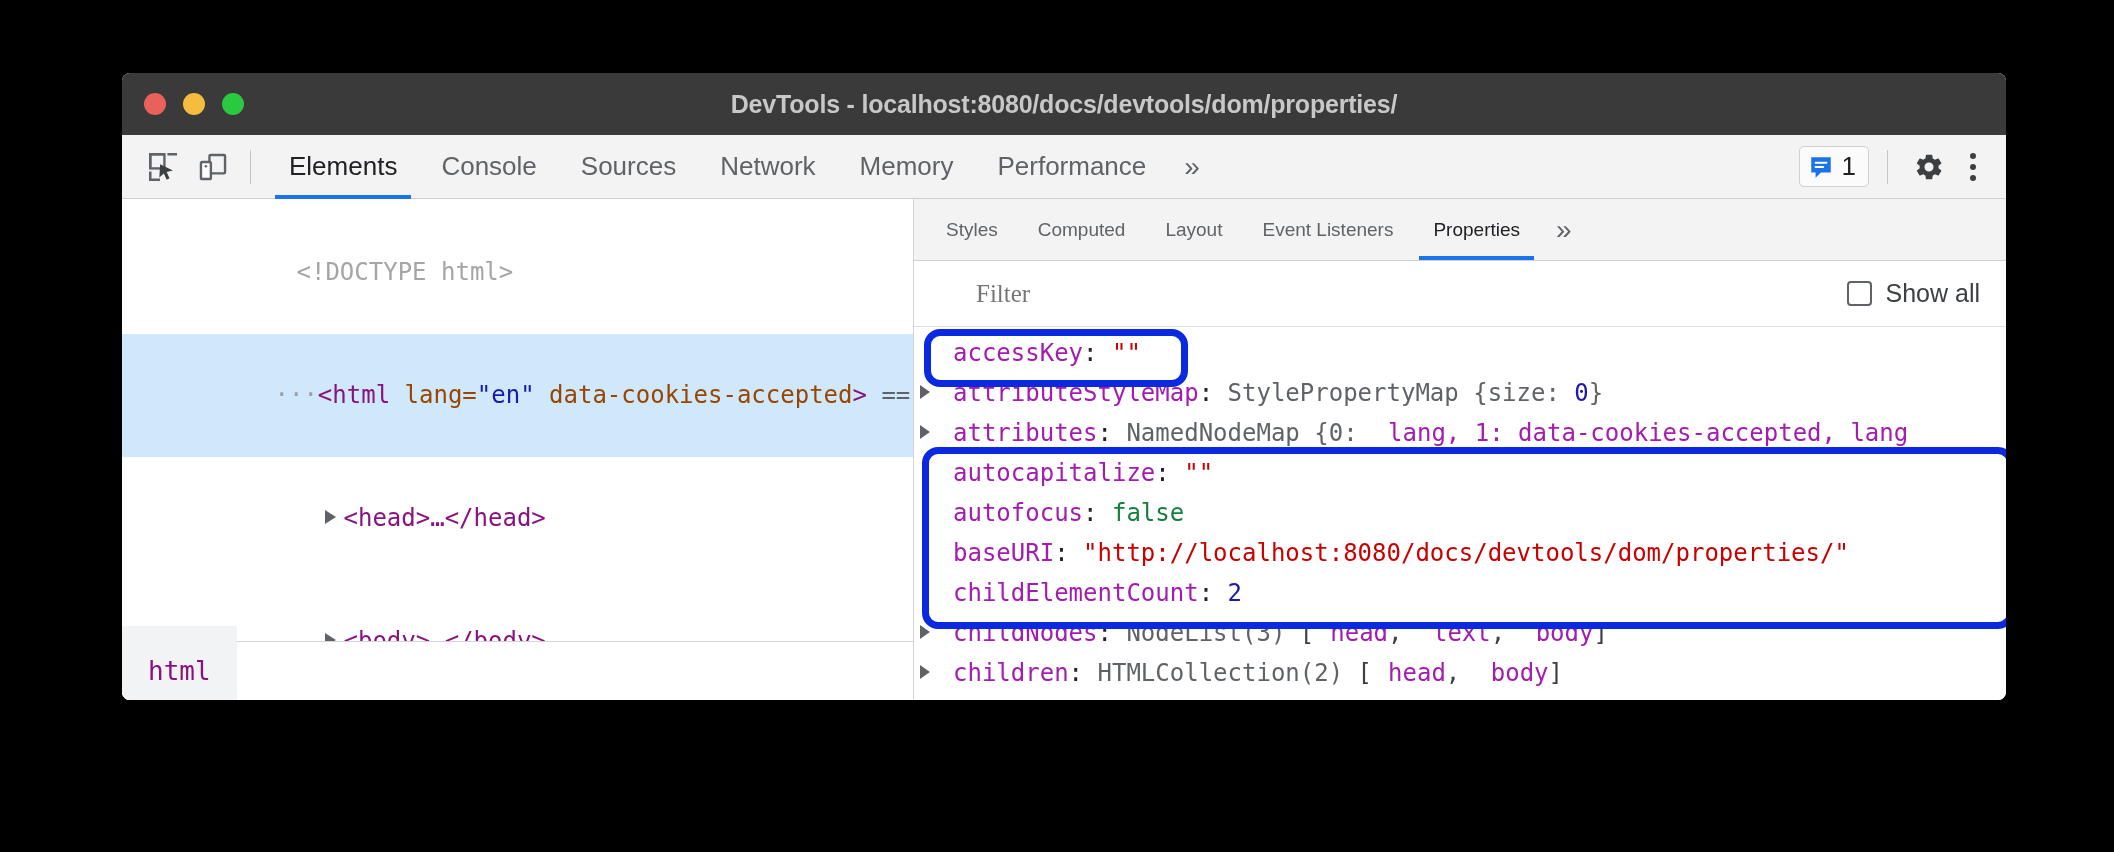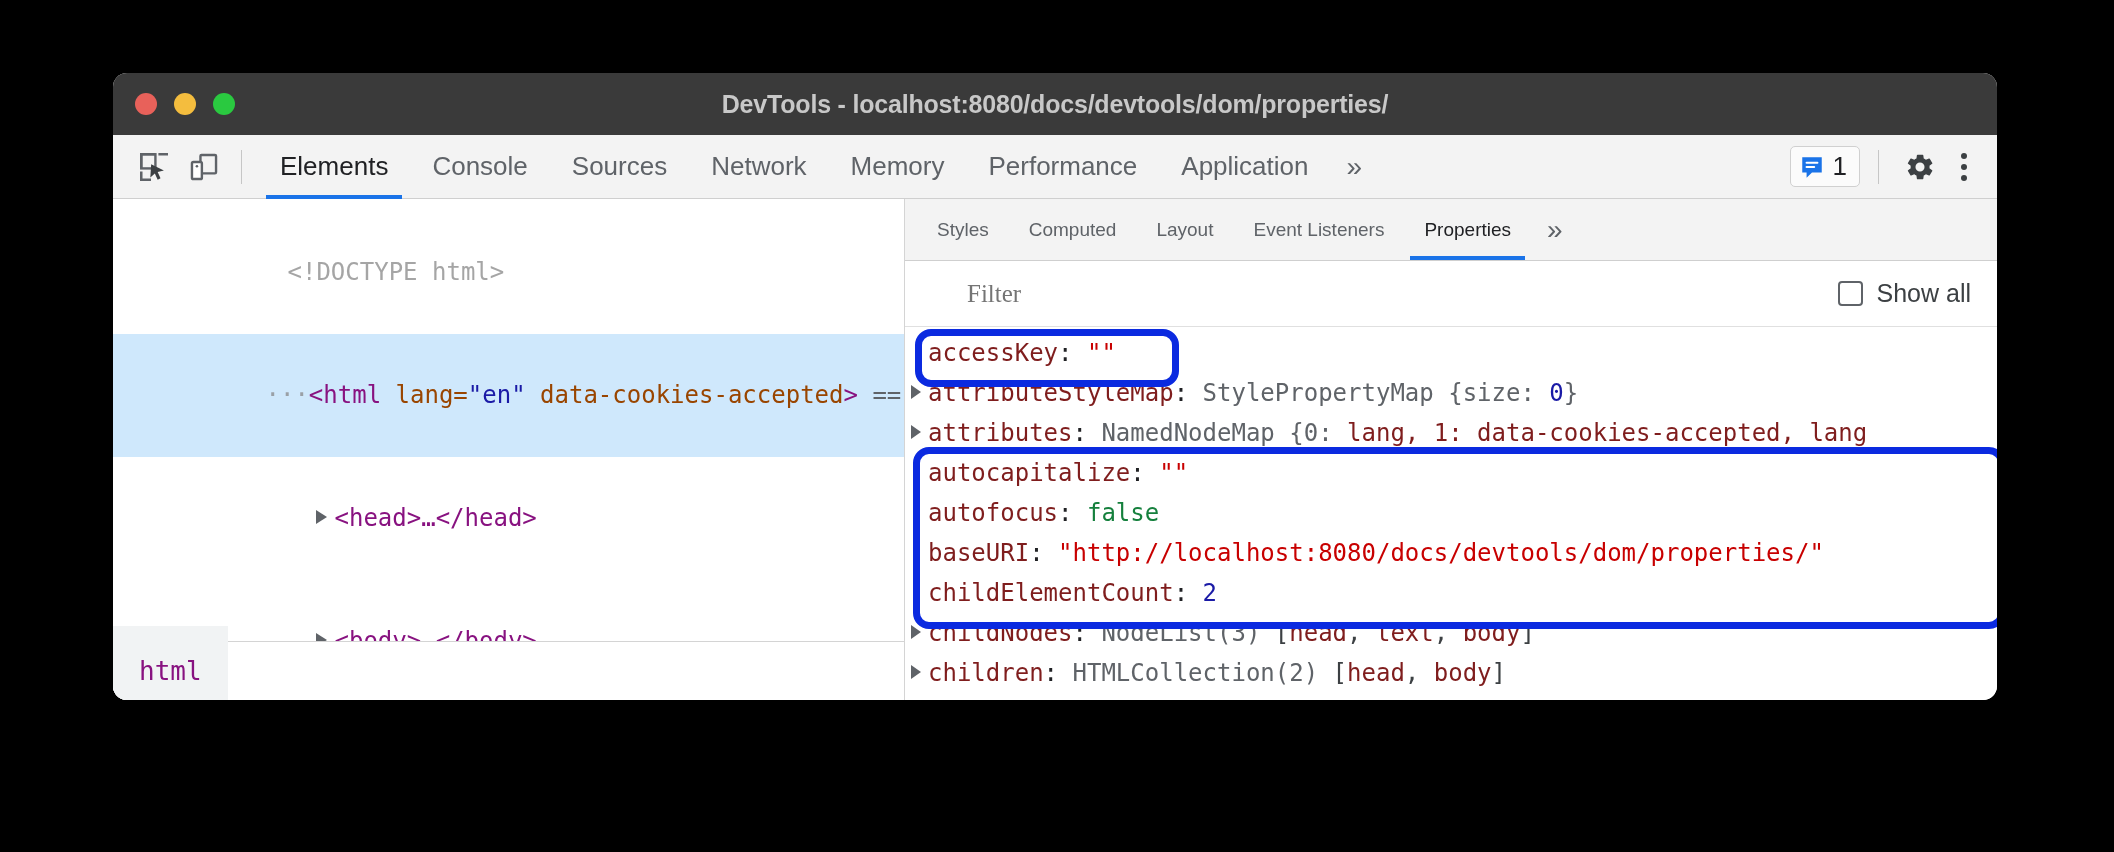--- a/index.html
+++ b/index.html
@@ -10,25 +10,25 @@
     height: 852px;
     overflow: hidden;
   }
   body {
     font-family: "Liberation Sans", sans-serif;
   }
 
   
   .window {
     position: absolute;
-    left: 113px;
+    left: 122px;
     top: 73px;
     width: 1884px;
     height: 627px;
-    border-radius: 14px;
+    border-radius: 8px;
     background: #ffffff;
     overflow: hidden;
     box-shadow: 0 0 0 0 rgba(0,0,0,0);
   }
 
   
   .titlebar {
     position: relative;
     height: 62px;
     background: #3a3a3a;
@@ -319,21 +319,21 @@
     width: 0; height: 0;
     border-left: 10px solid #5f6368;
     border-top: 7px solid transparent;
     border-bottom: 7px solid transparent;
     margin-right: 7px;
     vertical-align: 2px;
   }
   .ptri.spacer {
     border-left-color: transparent;
   }
-  .p-name   { color: #7f1d1d; }
+  .p-name   { color: #a21caf; margin-left: 16px; }
   .p-colon  { color: #202124; }
   .p-class  { color: #5f6368; }
   .p-num    { color: #1a1aa6; }
   .p-str    { color: #c80000; }
   .p-bool   { color: #15803d; }
   .p-plain  { color: #3c4043; }
 
   
   .ring {
     position: absolute;
@@ -403,23 +403,20 @@
           <span>Sources</span>
         </div>
       <div class="tab">
           <span>Network</span>
         </div>
       <div class="tab">
           <span>Memory</span>
         </div>
       <div class="tab">
           <span>Performance</span>
-        </div>
-      <div class="tab">
-          <span>Application</span>
         </div>
       <div class="chev">»</div>
     </div>
 
     <div class="tb-right">
       <div class="msg-badge">
         <span>
           <svg width="26" height="26" viewBox="0 0 24 24">
             <path d="M3 3 h18 v14 h-9 l-5 5 v-5 h-4 z" fill="#1a73e8"></path>
             <path d="M7 8 h10 M7 12 h7" stroke="#ffffff" stroke-width="1.9" stroke-linecap="round"></path>

